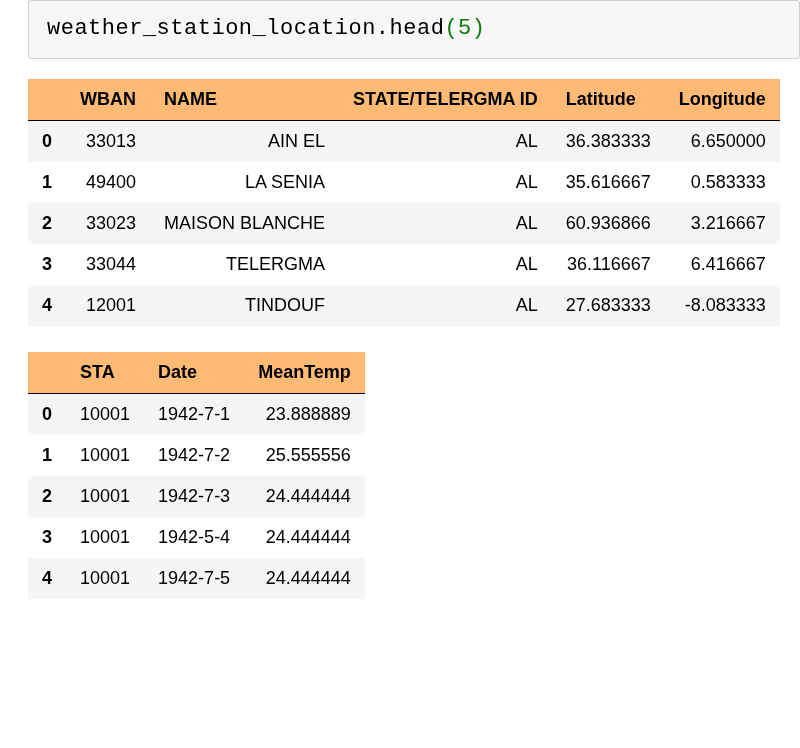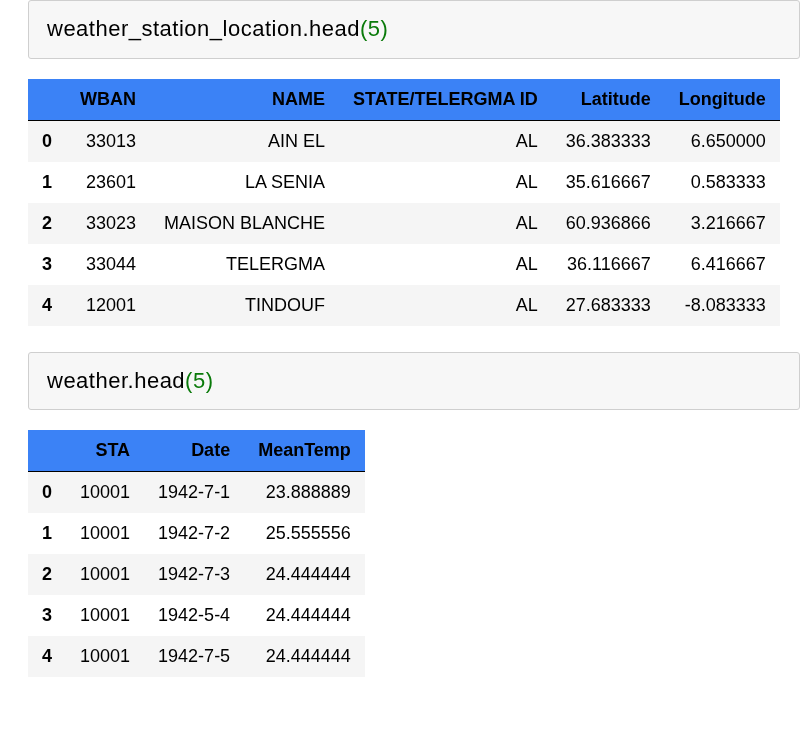--- a/index.html
+++ b/index.html
@@ -14,42 +14,42 @@
   .page {
     width: 800px;
     padding: 0 0 20px 0;
   }
   .code-cell {
     border: 1px solid #cfcfcf;
     background: #f7f7f7;
     border-radius: 3px;
     margin: 0 0 20px 28px;
     padding: 14px 18px;
-    font-family: Liberation Sans, sans-serif;
+    font-family: Liberation Mono, monospace;
     font-size: 22px;
     letter-spacing: 0.5px;
     line-height: 1.3;
     white-space: pre;
   }
   .code-cell .paren { color: #0a7a0a; }
   .code-cell .num { color: #0a7a0a; }
   .output-block {
     margin: 0 0 26px 28px;
   }
   table.dataframe {
     border-collapse: collapse;
     font-size: 18px;
     color: #000;
   }
   table.dataframe thead th {
     font-weight: 700;
-    text-align: right;
+    text-align: left;
     padding: 10px 14px;
     border-bottom: 1.5px solid #000;
-    background: #3b82f6;
+    background: #fdba74;
   }
   table.dataframe tbody th {
     font-weight: 700;
     text-align: right;
     padding: 10px 14px;
   }
   table.dataframe tbody td {
     text-align: right;
     padding: 10px 14px;
     font-variant-numeric: tabular-nums;
@@ -87,21 +87,21 @@
         <tr>
           <th>0</th>
           <td>33013</td>
           <td>AIN EL</td>
           <td>AL</td>
           <td>36.383333</td>
           <td>6.650000</td>
         </tr>
         <tr>
           <th>1</th>
-          <td>23601</td>
+          <td>49400</td>
           <td>LA SENIA</td>
           <td>AL</td>
           <td>35.616667</td>
           <td>0.583333</td>
         </tr>
         <tr>
           <th>2</th>
           <td>33023</td>
           <td>MAISON BLANCHE</td>
           <td>AL</td>
@@ -121,21 +121,20 @@
           <td>12001</td>
           <td>TINDOUF</td>
           <td>AL</td>
           <td>27.683333</td>
           <td>-8.083333</td>
         </tr>
       </tbody>
     </table>
   </div>
 
-  <div class="code-cell"><span>weather.head</span><span class="paren">(</span><span class="num">5</span><span class="paren">)</span></div>
 
   <div class="output-block">
     <table class="dataframe">
       <thead>
         <tr>
           <th></th>
           <th>STA</th>
           <th>Date</th>
           <th>MeanTemp</th>
         </tr>

